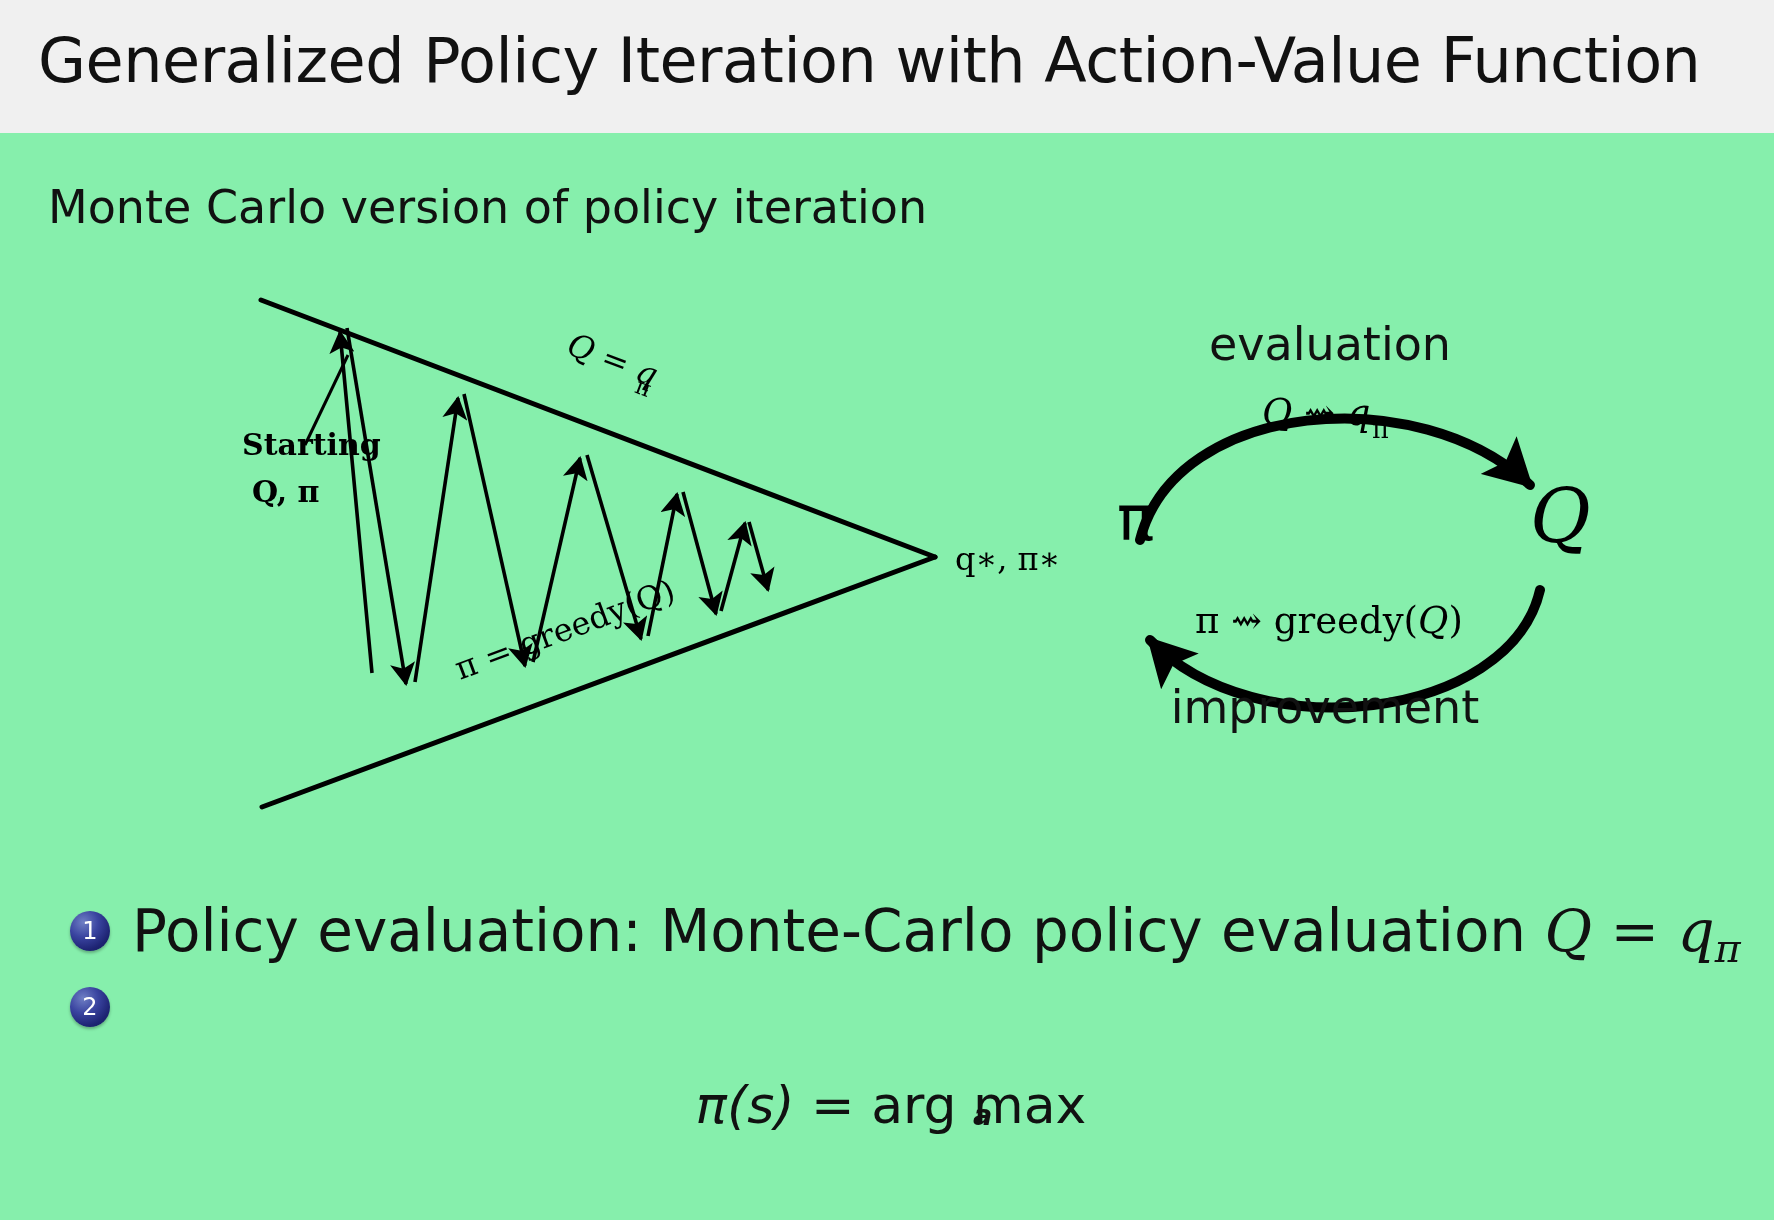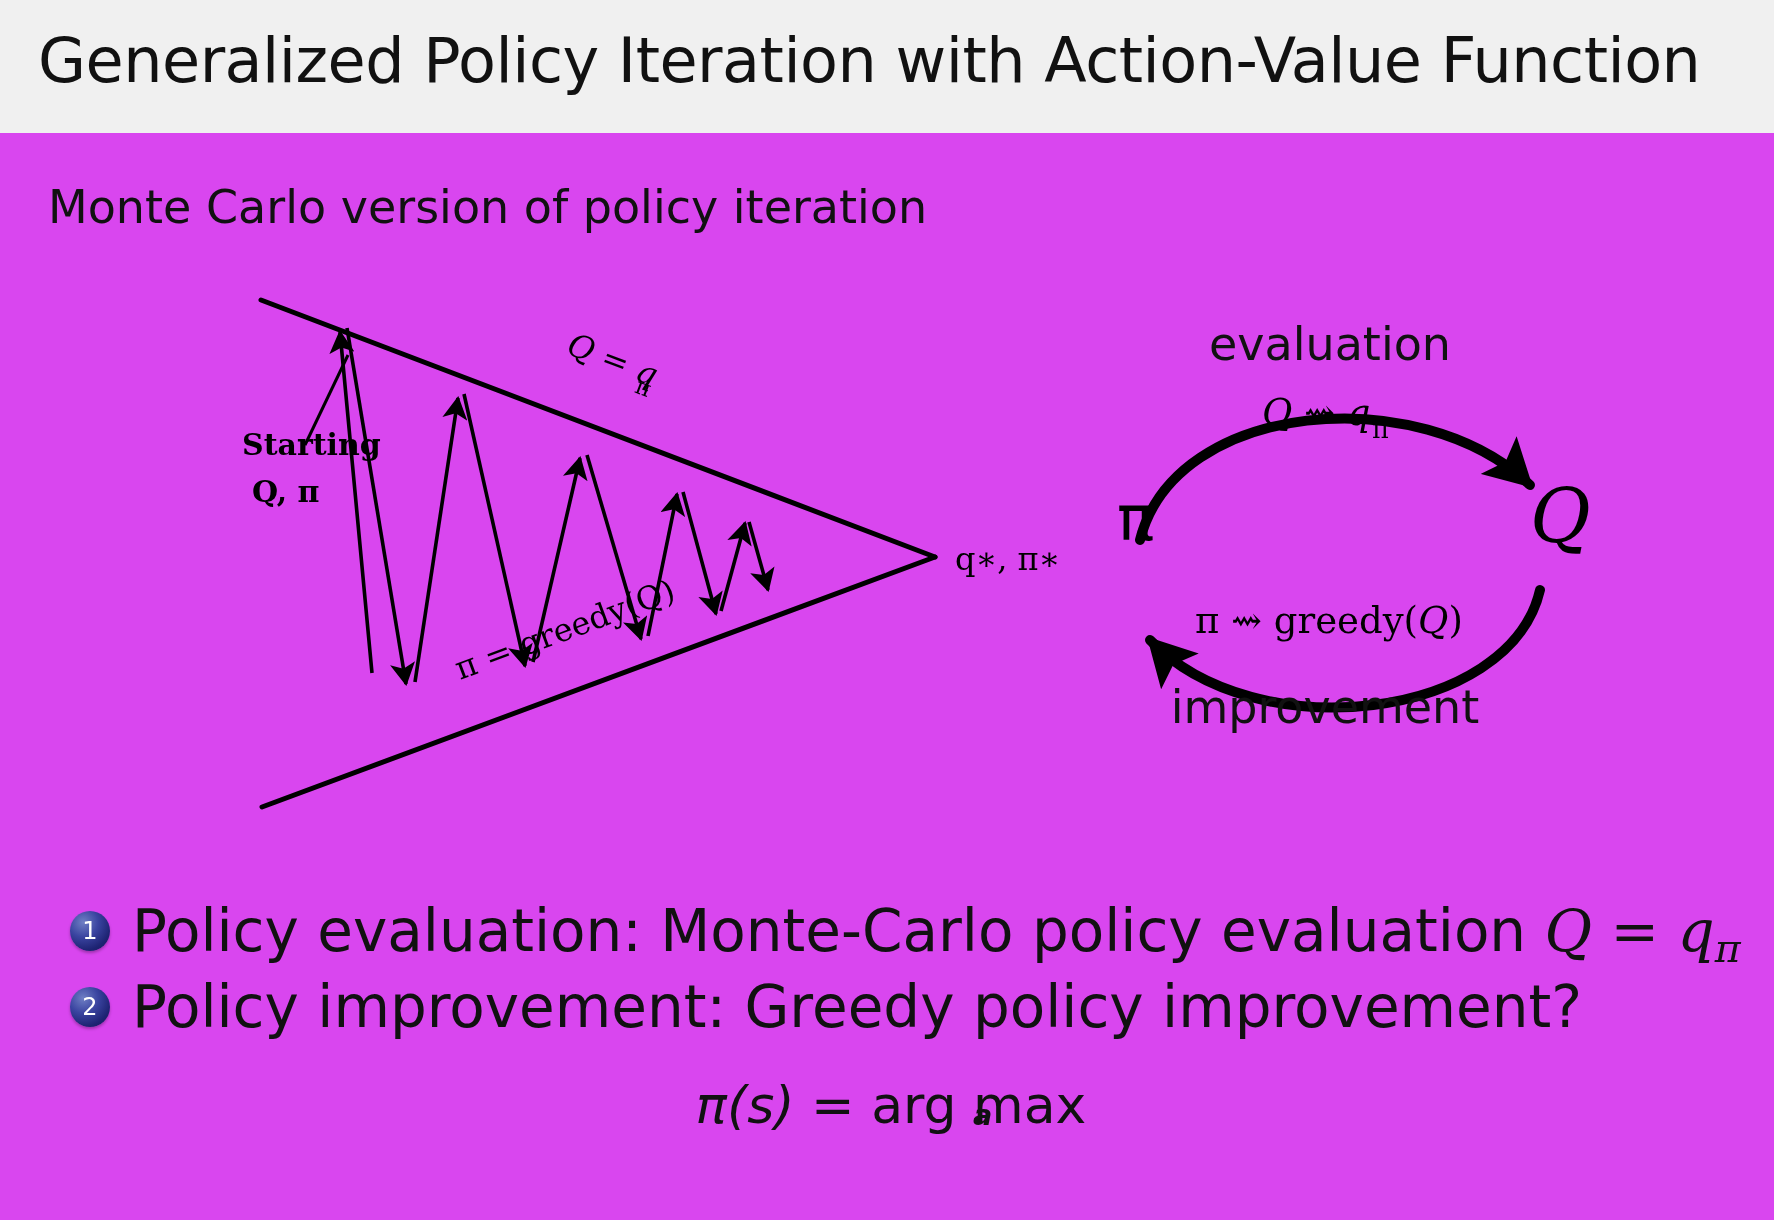--- a/index.html
+++ b/index.html
@@ -7,21 +7,21 @@
     padding: 0;
     background: #ffffff;
   }
   body {
     font-family: "DejaVu Sans", sans-serif;
   }
   #slide {
     position: relative;
     width: 1774px;
     height: 1220px;
-    background: #d946ef;
+    background: #86efac;
     overflow: hidden;
   }
 
   
   #header-band {
     position: absolute;
     left: 0; top: 0;
     width: 1774px;
     height: 133px;
     background: #f0f0f0;
@@ -221,21 +221,20 @@
 
   <div id="bullet-list">
 
     <div class="bullet-row">
       <div class="bullet-badge">1</div>
       <div class="bullet-text"><span>Policy evaluation:  Monte-Carlo policy evaluation </span><span class="mathi">Q = q</span><span class="mathi sub">π</span></div>
     </div>
 
     <div class="bullet-row">
       <div class="bullet-badge">2</div>
-      <div class="bullet-text"><span>Policy improvement:  Greedy policy improvement?</span></div>
     </div>
 
   </div>
 
   <div id="equation">
     <span class="eq-inner">
       <span class="it">π(s) = </span><span>arg </span><span class="argmax-stack"><span>max</span><span class="under">a</span></span>
     </span>
   </div>
 

